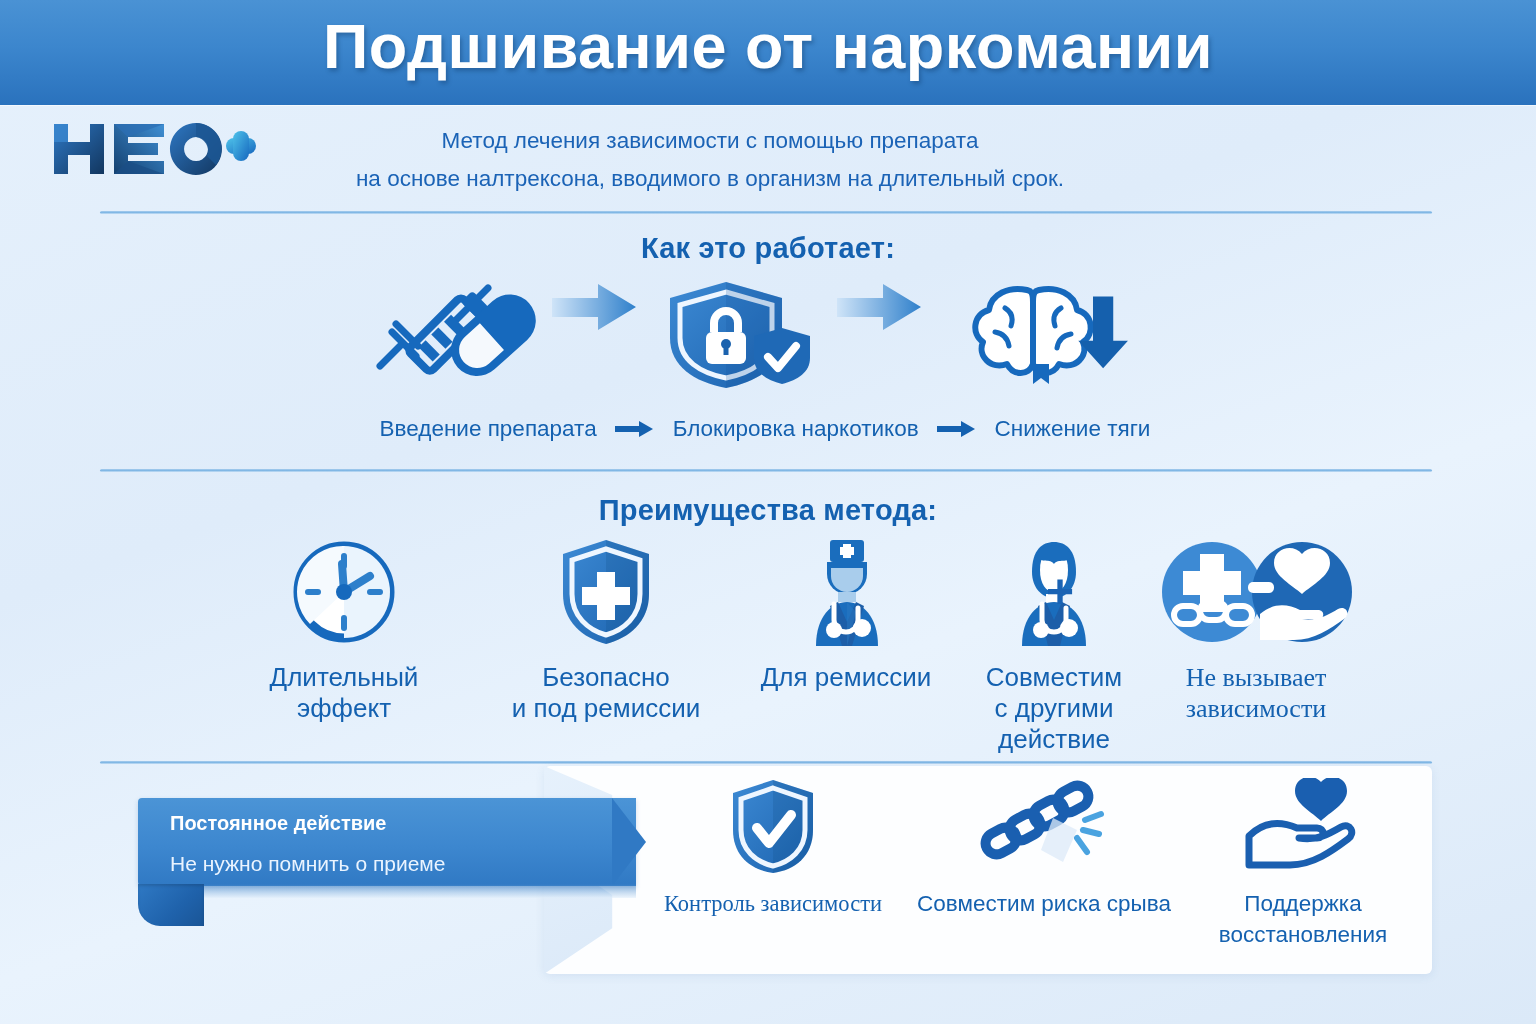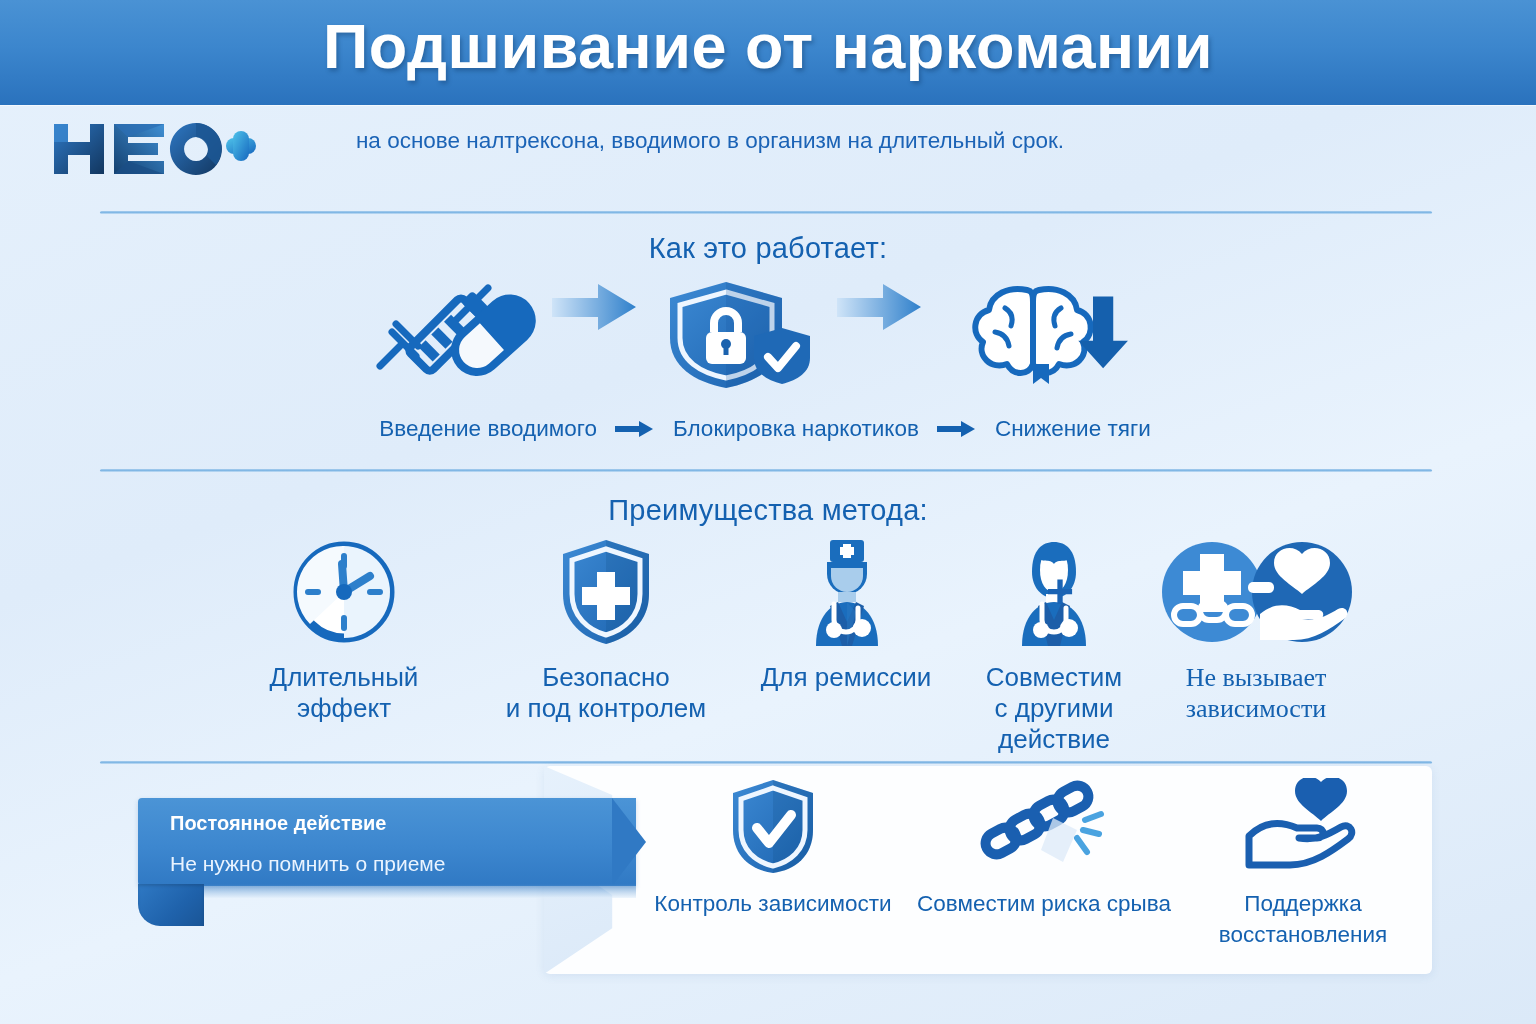--- a/index.html
+++ b/index.html
@@ -50,21 +50,21 @@
     background:linear-gradient(180deg,#a8cdee 0%,#7db5e4 55%,#cfe4f7 100%);
     border-radius:2px;
   }
   .div1{top:211px;}
   .div2{top:469px;}
   .div3{top:761px;}
 
   
   .section-title{
     position:absolute;width:1536px;left:0;text-align:center;
-    color:#1461b0;font-weight:normal;font-size:29px;
+    color:#1461b0;font-weight:bold;font-size:29px;
     letter-spacing:.2px;
   }
   .st-how{top:232px;}
   .st-adv{top:494px;}
 
   
   .how-icons{
     position:absolute;left:370px;top:280px;width:800px;height:110px;
   }
   .how-icons .slot{position:absolute;top:0;height:110px;}
@@ -150,21 +150,21 @@
 
   .bot-items{
     position:absolute;left:600px;top:778px;width:824px;height:190px;
   }
   .bot-item{position:absolute;top:0;text-align:center;}
   .bot-icon{height:96px;display:flex;align-items:center;justify-content:center;}
   .bot-label{
     margin-top:14px;color:#1461b0;font-size:22.5px;line-height:31px;
     white-space:pre-line;
   }
-  .b0{left:28px;width:290px;}
+  .b0{left:28px;width:290px;font-family:Liberation Serif, serif;}
   .b1{left:310px;width:268px;}
   .b2{left:588px;width:230px;}
 </style>
 </head>
 <body>
 
 <div id="page">
 
   <div class="header">
     <div class="header-title">Подшивание от наркомании</div>
@@ -196,20 +196,21 @@
 
       <path d="M148 5 a26 26 0 1 1 -.1 0 Z M148 19 a12 12 0 1 0 .1 0 Z" fill="url(#lgA)" fill-rule="evenodd"></path>
       <path d="M148 5 a26 26 0 0 1 20 42 l-9 -9 a14 14 0 0 0 -11 -19 Z" fill="#1c5794" opacity=".85"></path>
 
       <rect x="178" y="20" width="30" height="16" rx="8" fill="url(#lgP)"></rect>
       <rect x="185" y="13" width="16" height="30" rx="8" fill="url(#lgP)"></rect>
     </svg>
   </div>
 
   <div class="intro">
+    <div>Метод лечения зависимости с помощью препарата</div>
     <div>на основе налтрексона, вводимого в организм на длительный срок.</div>
   </div>
 
   <div class="divider div1"></div>
 
   <div class="section-title st-how">Как это работает:</div>
 
   <div class="how-icons">
 
     <div class="slot ic-syringe">
@@ -291,21 +292,21 @@
           <path d="M96 28 q-10 6 -6 18"></path>
           <path d="M106 54 q-12 2 -14 14"></path>
         </g>
         <path d="M68 84 v20 l8 -6 8 6 V84" fill="#1669bd"></path>
         <path d="M138 14 h22 v48 h16 l-27 30 -27 -30 h16 Z" fill="#1560ad" transform="translate(-10 0) scale(.92) translate(12 4)"></path>
       </svg>
     </div>
   </div>
 
   <div class="how-labels">
-    <span class="lbl">Введение вводимого</span>
+    <span class="lbl">Введение препарата</span>
     <span class="mini-arrow">
       <svg width="40" height="20" viewBox="0 0 40 20">
           <path d="M0 7 h24 V2 l14 8 -14 8 V13 H0 Z" fill="#1461b0"></path>
         </svg>
     </span>
     <span class="lbl">Блокировка наркотиков</span>
     <span class="mini-arrow">
       <svg width="40" height="20" viewBox="0 0 40 20">
           <path d="M0 7 h24 V2 l14 8 -14 8 V13 H0 Z" fill="#1461b0"></path>
         </svg>
@@ -351,21 +352,21 @@
           </linearGradient>
             </defs>
           <path d="M47 2 L90 16 V56 C90 84 70 100 47 106 C24 100 4 84 4 56 V16 Z" fill="url(#shG2)"></path>
           <path d="M47 2 L90 16 V56 C90 84 70 100 47 106 Z" fill="#14538f" opacity=".25"></path>
           <path d="M47 11 L81 22 V56 C81 78 65 92 47 97 C29 92 13 78 13 56 V22 Z" fill="none" stroke="#eef6ff" stroke-width="5"></path>
           <rect x="38" y="34" width="18" height="48" fill="#ffffff"></rect>
           <rect x="23" y="49" width="48" height="18" fill="#ffffff"></rect>
         </svg>
       </div>
       <div class="adv-label">Безопасно
-и под контролем</div>
+и под ремиссии</div>
     </div>
 
     <div class="adv-item a2">
       <div class="adv-icon">
         <svg width="104" height="108" viewBox="0 0 104 108">
           <rect x="36" y="2" width="34" height="22" rx="3" fill="#1a6dbd"></rect>
           <rect x="49" y="6" width="8" height="14" fill="#ffffff"></rect>
           <rect x="46" y="9" width="14" height="8" fill="#ffffff"></rect>
           <path d="M33 24 h40 v12 a20 20 0 0 1 -40 0 Z" fill="#1a6dbd"></path>
           <path d="M37 30 h32 v8 a16 16 0 0 1 -32 0 Z" fill="#a9cdec"></path>

